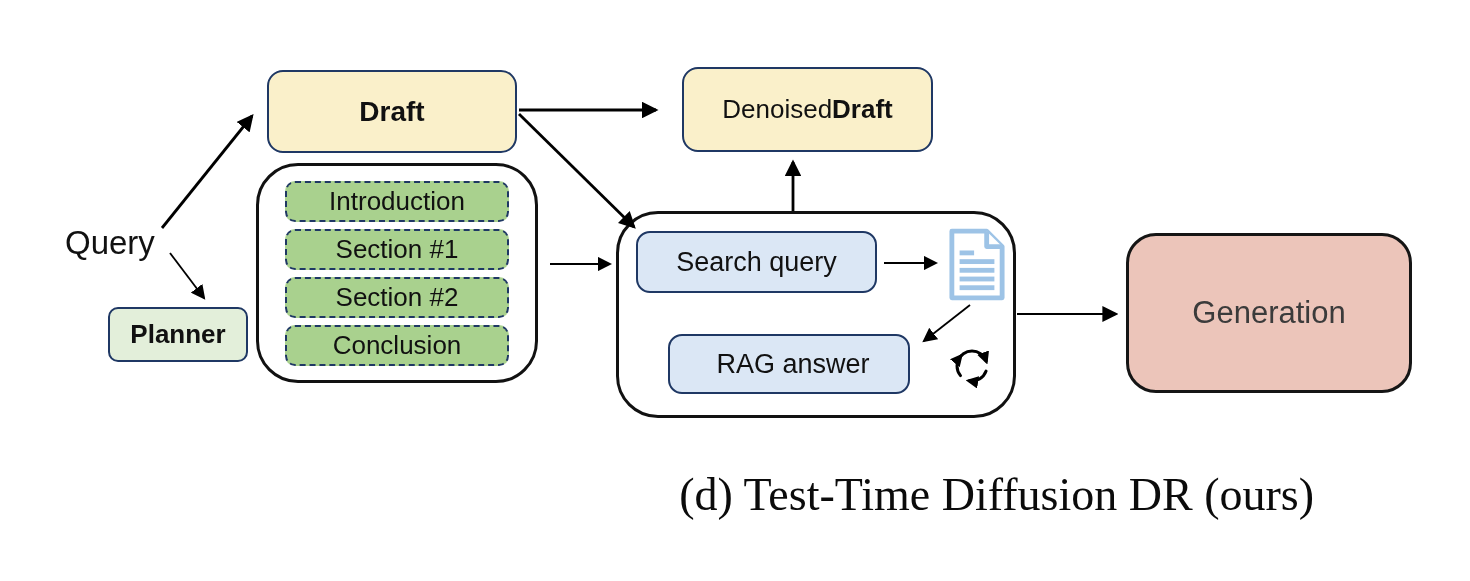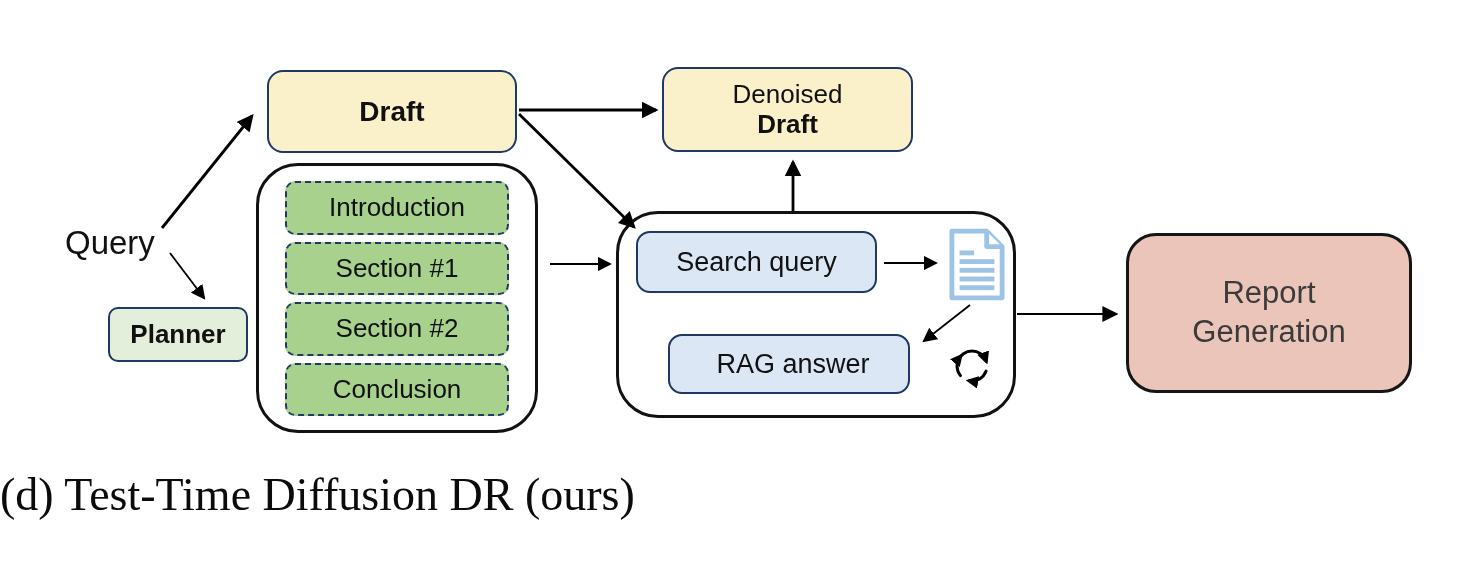--- a/index.html
+++ b/index.html
@@ -7,24 +7,24 @@
     position:relative;width:1470px;height:581px;background:#ffffff;overflow:hidden;
     font-family:"Liberation Sans","DejaVu Sans",sans-serif;color:#111;
   }
   .abs{position:absolute;box-sizing:border-box;}
   .box{
     display:flex;align-items:center;justify-content:center;text-align:center;
     box-sizing:border-box;
   }
   .cream{background:#faf0ca;border:2.5px solid #1f3864;border-radius:16px;}
   .draft-box{left:267px;top:70px;width:250px;height:83px;font-weight:700;font-size:28px;}
-  .denoised-box{left:662px;top:67px;width:251px;height:85px;flex-direction:column;font-size:26px;line-height:1.15;}
+  .denoised-box{left:682px;top:67px;width:251px;height:85px;flex-direction:row;font-size:26px;line-height:1.15;}
   .denoised-box .b2{font-weight:700;}
   .sections-container{
-    left:256px;top:163px;width:282px;height:270px;background:#fff;
+    left:256px;top:163px;width:282px;height:220px;background:#fff;
     border:3px solid #111;border-radius:42px;
     display:flex;flex-direction:column;gap:7px;padding:15px 26px 14px 26px;
   }
   .section-item{
     background:#a9d18e;border:2px dashed #1f3864;border-radius:10px;
     height:51px;display:flex;align-items:center;justify-content:center;
     font-size:26px;
   }
   .planner-box{
     left:108px;top:307px;width:140px;height:55px;background:#e3efda;
@@ -37,21 +37,21 @@
   .blue-box{background:#dbe7f5;border:2.5px solid #1f3864;border-radius:14px;font-size:27px;}
   .search-query-box{left:636px;top:231px;width:241px;height:62px;z-index:2;}
   .rag-answer-box{left:668px;top:334px;width:242px;height:60px;z-index:2;padding-left:8px;}
   .report-box{
     left:1126px;top:233px;width:286px;height:160px;background:#ecc5ba;
     border:3px solid #151515;border-radius:30px;color:#3b3b3b;
     flex-direction:column;font-size:31px;line-height:1.25;
   }
   .query-label{left:65px;top:224px;width:112px;font-size:33px;text-align:left;}
   .caption{
-    left:0;top:468px;width:1314px;text-align:left;
+    left:0;top:468px;width:1314px;text-align:right;
     font-family:"Liberation Serif","DejaVu Serif",serif;font-size:46px;color:#0b0b0b;
   }
   .arrows{left:0;top:0;width:1470px;height:581px;z-index:1;pointer-events:none;}
   .icon-svg{z-index:2;}
 </style>
 </head>
 <body>
 
 <div class="canvas">
 
@@ -122,19 +122,18 @@
       <marker id="cyc" viewBox="0 0 10 10" refX="7" refY="5" markerWidth="4.2" markerHeight="4.2" orient="auto">
         <path d="M0,0 L10,5 L0,10 z" fill="#000"></path>
       </marker>
     </defs>
     <path d="M9.9,18.9 A15,15 0 0 1 38.1,18.9" fill="none" stroke="#000" stroke-width="3" stroke-linecap="round" marker-end="url(#cyc)"></path>
     <path d="M38.1,29.1 A15,15 0 0 1 21.4,38.8" fill="none" stroke="#000" stroke-width="3" stroke-linecap="round" marker-end="url(#cyc)"></path>
     <path d="M12.5,33.6 A15,15 0 0 1 12.5,14.4" fill="none" stroke="#000" stroke-width="3" stroke-linecap="round" marker-end="url(#cyc)"></path>
   </svg>
 
   <div class="abs box report-box">
-    <span>Report</span>
     <span>Generation</span>
   </div>
 
   <div class="abs caption">(d) Test-Time Diffusion DR (ours)</div>
 
 </div>
 
 </body></html>

